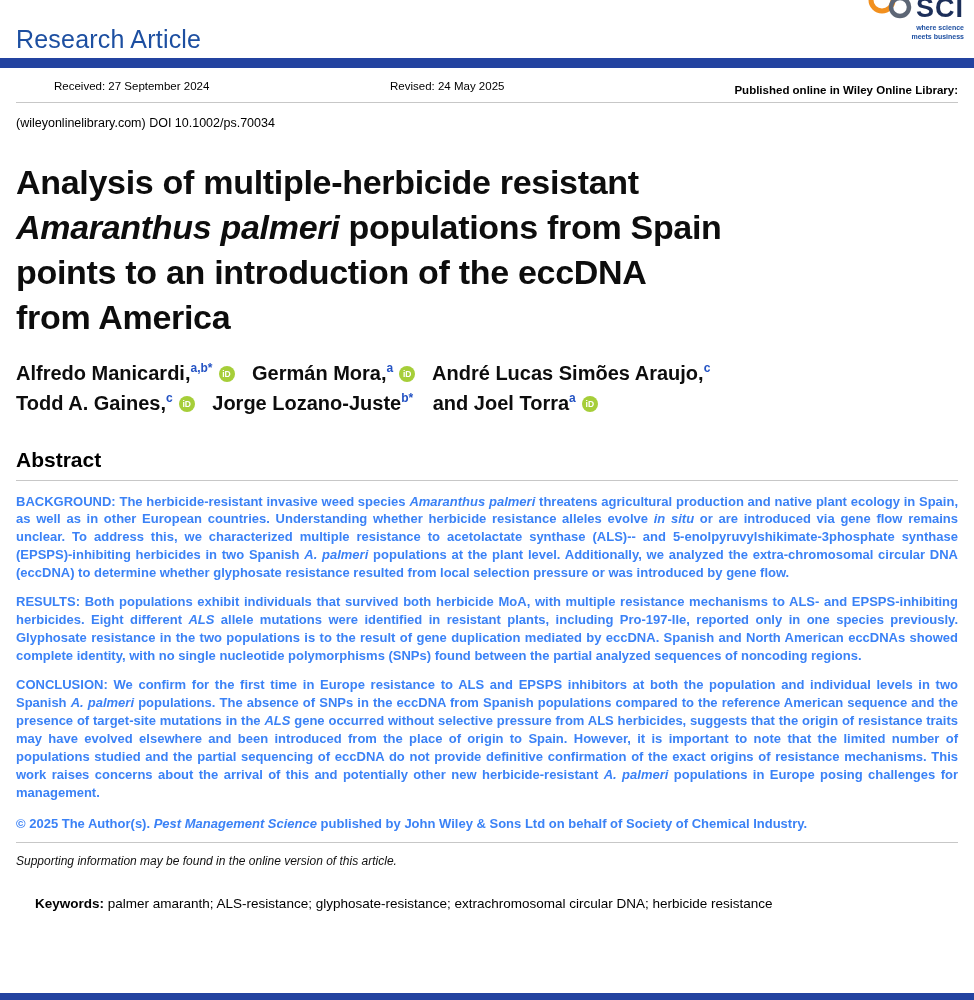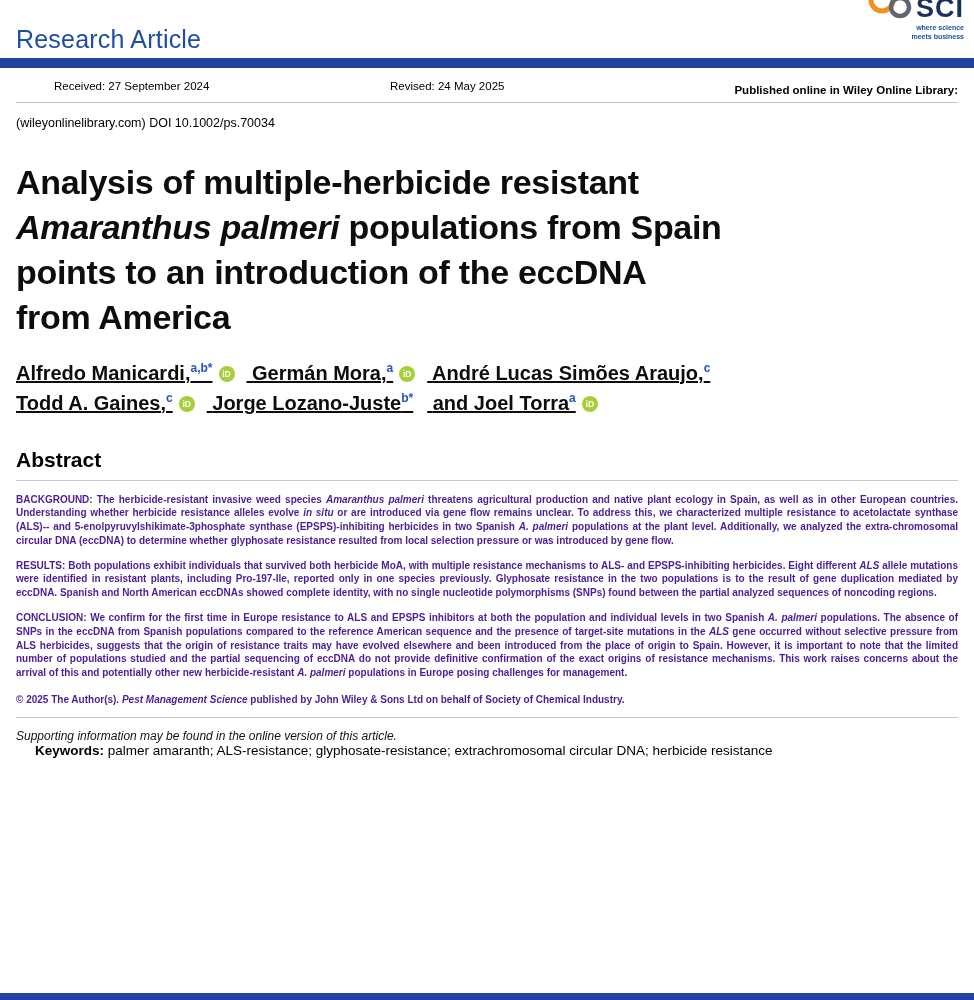--- a/index.html
+++ b/index.html
@@ -42,46 +42,46 @@
   .hairline.footer-rule { margin-top:10px; }
 
   .doi-line { margin-top:13px; font-size:12.5px; }
 
   .title {
     margin-top:30px;
     font-size:34px; line-height:1.32; font-weight:bold; color:#0d0d0d;
     letter-spacing:-0.3px;
   }
 
-  .authors { margin-top:18px; font-size:20px; font-weight:bold; color:#0d0d0d;text-decoration:underline; }
+  .authors { margin-top:18px; font-size:20px; font-weight:bold; color:#0d0d0d; }
   .author-row { line-height:30px; white-space:nowrap; }
   .author { white-space:nowrap; }
   .author sup {
     color:var(--sup-blue,#2453c4); font-size:12px; font-weight:bold;
     vertical-align:super; line-height:0;
   }
   .orcid {
     display:inline-block; width:16px; height:16px; border-radius:50%;
     background:var(--orcid-green,#a6ce39); color:#fff;
     font-size:8.5px; font-weight:bold; text-align:center; line-height:16px;
     vertical-align:middle; margin:0 12px 0 6px; cursor:pointer;
   }
   .author-gap { display:inline-block; width:14px; }
 
   .abstract-heading { margin-top:30px; font-size:21px; font-weight:bold; }
 
   .abs-para {
-    font-size:10px; font-weight:bold; line-height:1.38;
-    text-align:justify; margin-top:11px; color:#4c1d95;
+    font-size:13px; font-weight:bold; line-height:1.38;
+    text-align:justify; margin-top:11px; color:#3b82f6;
   }
   .abs-para.first { margin-top:12px; }
   .abs-para.copyright { margin-top:13px; }
 
   .supporting { margin-top:11px; font-size:12px; font-style:italic; color:#111; }
-  .keywords { margin-top:0; font-size:13.5px;padding-left:19px; }
+  .keywords { margin-top:28px; font-size:13.5px;padding-left:19px; }
   .kw-label { font-weight:bold; }
 </style>
 </head>
 <body>
 
 <div class="page">
 
   <header class="header">
     <div class="article-type">Research Article</div>
 

